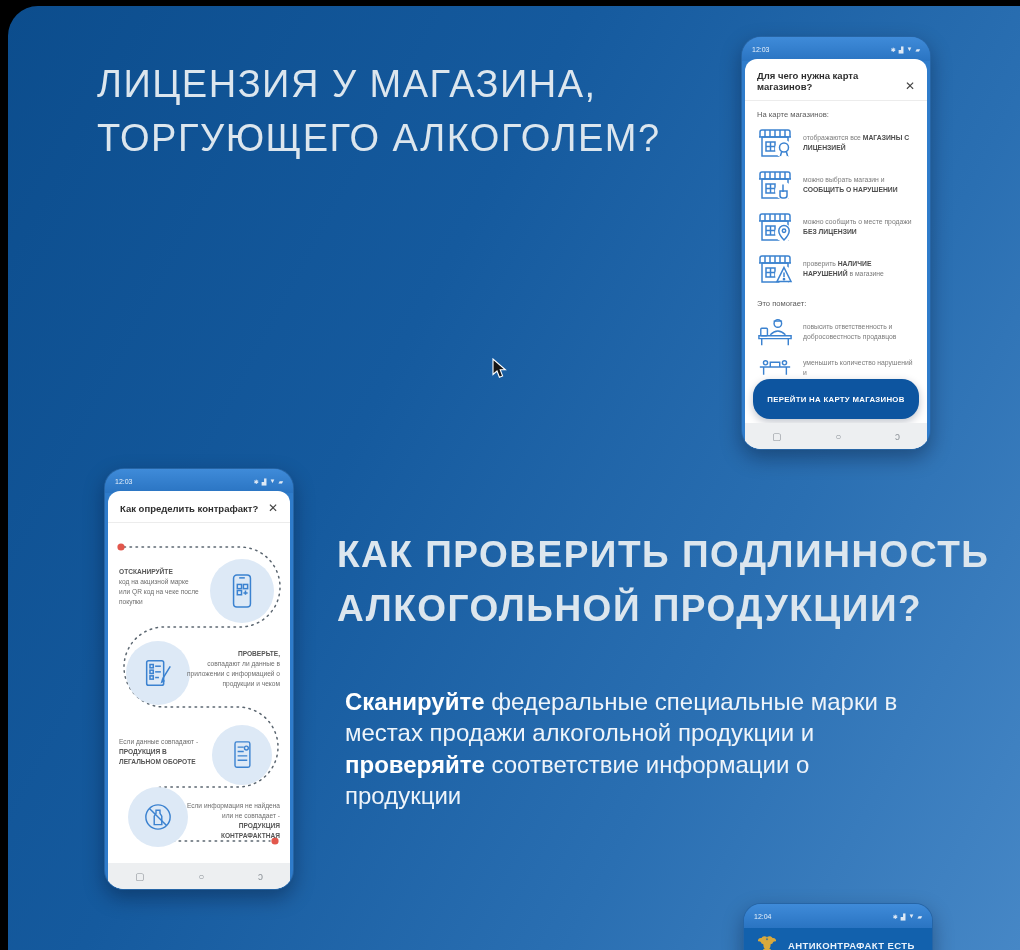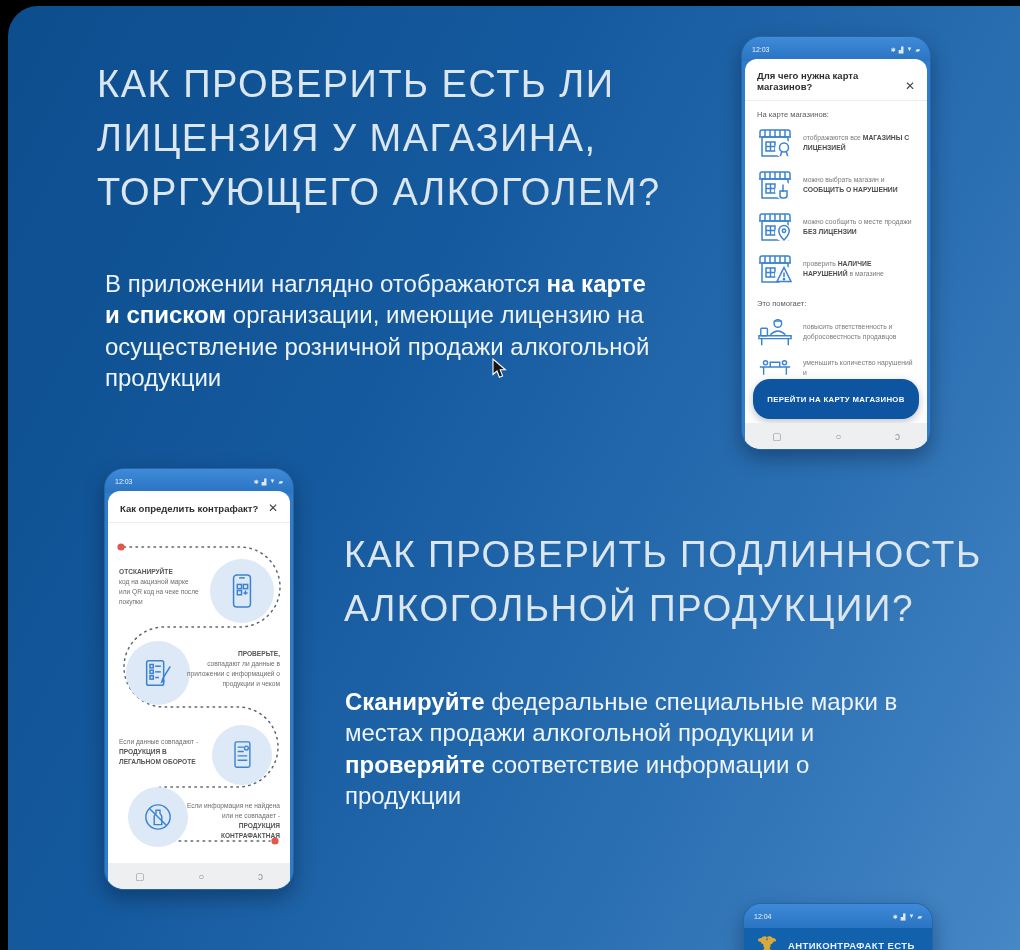--- a/index.html
+++ b/index.html
@@ -6,21 +6,21 @@
   *{box-sizing:border-box;}
   body{font-family:"Liberation Sans","DejaVu Sans",sans-serif;}
   .page{position:relative;width:1020px;height:950px;background:#000;overflow:hidden;}
   .sheet{position:absolute;left:8px;top:6px;right:0;bottom:0;
     border-top-left-radius:30px;overflow:hidden;
     background:linear-gradient(118deg,#0c4d8d 0%,#155a9e 38%,#2a6fb2 70%,#4687c6 100%);}
   
   .h1{position:absolute;left:89px;top:52px;color:#dce6ee;font-weight:300;
       font-size:38px;line-height:1.42;letter-spacing:1.5px;}
   .h1 div{display:block;}
-  .h2{position:absolute;left:336px;top:522px;color:#dce6ee;font-weight:400;
+  .h2{position:absolute;left:329px;top:522px;color:#dce6ee;font-weight:700;
       font-size:37px;line-height:1.45;letter-spacing:1.5px;}
   .para{position:absolute;color:#eef4fa;font-size:24px;line-height:1.31;font-weight:400;}
   .para b{color:#ffffff;font-weight:700;}
   .para1{left:97px;top:262px;width:560px;}
   .para2{left:337px;top:680px;width:560px;}
   .cursor{position:absolute;left:484px;top:352px;width:16px;height:22px;}
   
   .phone{position:absolute;border-radius:20px;overflow:hidden;background:#2f7ccb;
      box-shadow:0 8px 20px rgba(0,10,30,.35);border:1px solid rgba(0,0,0,.18);}
   .statusbar{position:absolute;top:0;left:0;right:0;height:24px;
@@ -58,26 +58,24 @@
      font-size:9.5px;font-weight:600;letter-spacing:.4px;}
   svg{display:block;}
 </style>
 </head>
 <body>
 
 <div class="page">
  <div class="sheet">
 
   <div class="h1">
-    <div>КАК ПРОВЕРИТЬ ЕСТЬ ЛИ</div>
     <div>ЛИЦЕНЗИЯ У МАГАЗИНА,</div>
     <div>ТОРГУЮЩЕГО АЛКОГОЛЕМ?</div>
   </div>
 
-  <div class="para para1"><span>В приложении наглядно отображаются </span><b>на карте и списком</b><span> организации, имеющие лицензию  на осуществление розничной продажи алкогольной продукции</span></div>
 
   <svg class="cursor" viewBox="0 0 16 22">
     <path d="M1,1 L1,16.5 L5,13 L7.4,19.3 L10.6,17.9 L8.2,11.8 L13.4,11.8 Z" fill="#161616" stroke="#ffffff" stroke-width="1.1"></path>
   </svg>
 
   <div class="h2">
     <div>КАК ПРОВЕРИТЬ ПОДЛИННОСТЬ</div>
     <div>АЛКОГОЛЬНОЙ ПРОДУКЦИИ?</div>
   </div>
 

